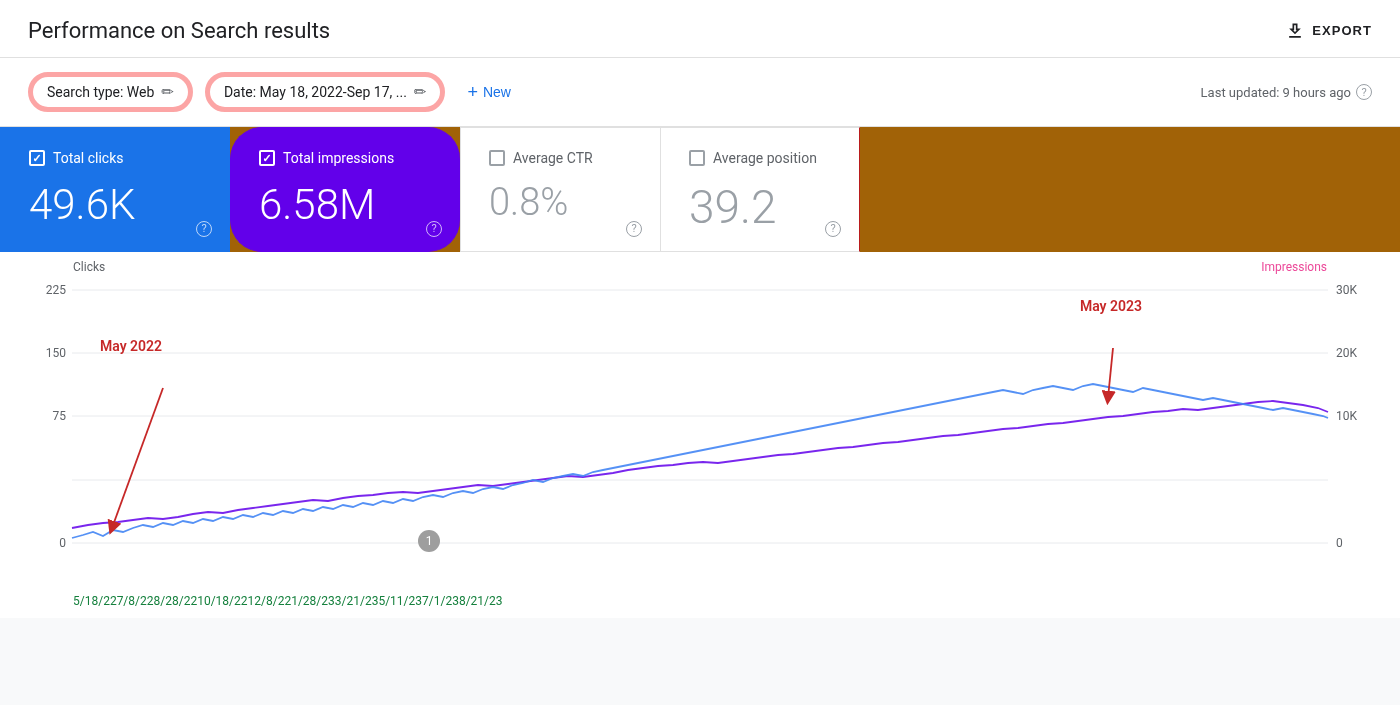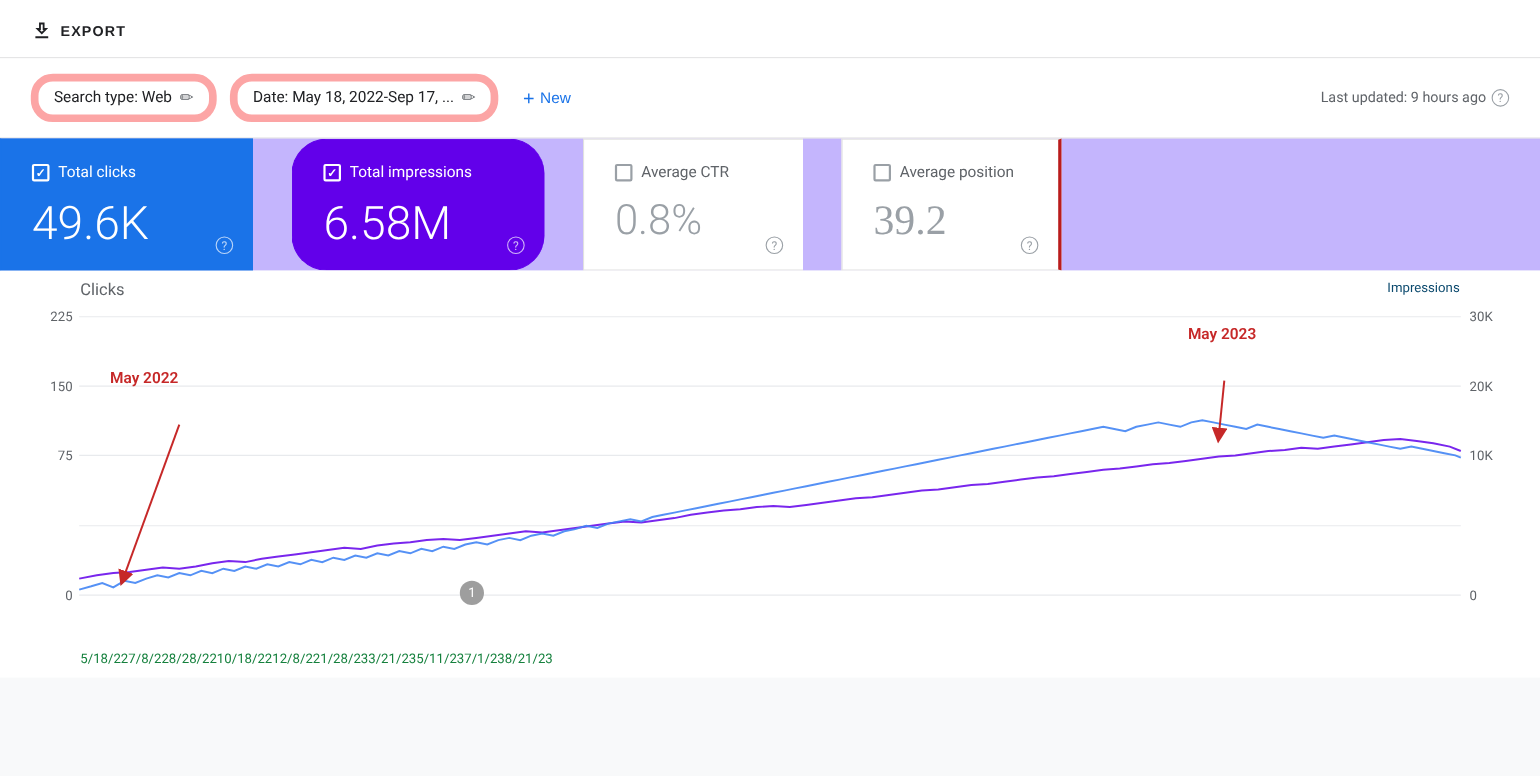--- a/index.html
+++ b/index.html
@@ -47,21 +47,21 @@
       display: flex;
       align-items: center;
       padding: 14px 28px;
       background: #fff;
       gap: 12px;
     }
     .filter-chip {
       display: flex;
       align-items: center;
       gap: 7px;
-      border: 7px solid #fca5a5;
+      border: 5px solid #fca5a5;
       border-radius: 20px;
       padding: 6px 14px;
       font-size: 14px;
       color: #202124;
       cursor: pointer;
       background: #fff;
     }
     .filter-chip .pencil-icon {
       color: #5f6368;
       font-size: 15px;
@@ -94,23 +94,22 @@
       height: 16px;
       border-radius: 50%;
       border: 1.5px solid #9aa0a6;
       font-size: 11px;
       color: #9aa0a6;
       cursor: pointer;
     }
     .metrics-row {
       display: flex;
       padding: 0 0 0 0;
-      background: #c4b5fd;
+      background: #a16207;
       margin: 0 0 0 0;
-      gap: 35px;
     }
     .metric-card {
       padding: 22px 28px 18px 28px;
       min-width: 230px;
       position: relative;
       border: 1px solid #e0e0e0;
       border-right: none;
     }
     .metric-card:last-child { border-right: 1px solid #e0e0e0; }
     .metric-card.active-blue {
@@ -167,27 +166,27 @@
     .chart-container {
       background: #fff;
       padding: 0 28px 10px 28px;
       position: relative;
     }
     .chart-area {
       position: relative;
       margin-top: 4px;
     }
     .chart-axis-label-left {
-      font-size: 15px;
+      font-size: 12px;
       color: #5f6368;
       margin-bottom: 2px;
     }
     .chart-axis-label-right {
       font-size: 12px;
-      color: #0c4a6e;
+      color: #ec4899;
       text-align: right;
       margin-bottom: 2px;
     }
     .axis-title-row {
       display: flex;
       justify-content: space-between;
       font-size: 12px;
       color: #5f6368;
       padding: 8px 45px 0 45px;
     }
@@ -230,20 +229,21 @@
     }
     .metrics-section {
       background: #fff;
       margin-bottom: 0;
     }
   </style>
 </head>
 <body>
 
 <div class="header">
+  <h1 class="header-title">Performance on Search results</h1>
   <button class="export-btn">
     <svg class="export-icon" viewBox="0 0 24 24" fill="currentColor">
       <path d="M19 9h-4V3H9v6H5l7 7 7-7zm-8 2V5h2v6h1.17L12 13.17 9.83 11H11zm-6 7h14v2H5z"></path>
     </svg>
     <span>EXPORT</span>
   </button>
 </div>
 
 <div class="divider"></div>
 
@@ -297,26 +297,26 @@
       <div class="metric-header">
         <div class="metric-checkbox" style="border-color:#9aa0a6;"></div>
         <span>Average CTR</span>
       </div>
       <div class="metric-value" style="color:#9aa0a6;font-size:38px;">0.8%</div>
       <div class="metric-help">
         <span class="help-circle">?</span>
       </div>
     </div>
 
-    <div class="metric-card inactive" style="min-width:200px;border-right:3px solid #b91c1c;">
+    <div class="metric-card inactive" style="min-width:200px;border-right:1px solid #b91c1c;">
       <div class="metric-header">
         <div class="metric-checkbox" style="border-color:#9aa0a6;"></div>
         <span>Average position</span>
       </div>
-      <div class="metric-value" style="color:#9aa0a6;font-size:38px;font-family:Liberation Serif, serif;">39.2</div>
+      <div class="metric-value" style="color:#9aa0a6;font-size:46px;">39.2</div>
       <div class="metric-help">
         <span class="help-circle">?</span>
       </div>
     </div>
   </div>
 </div>
 
 <div class="chart-container">
 
   <div class="axis-title-row">

